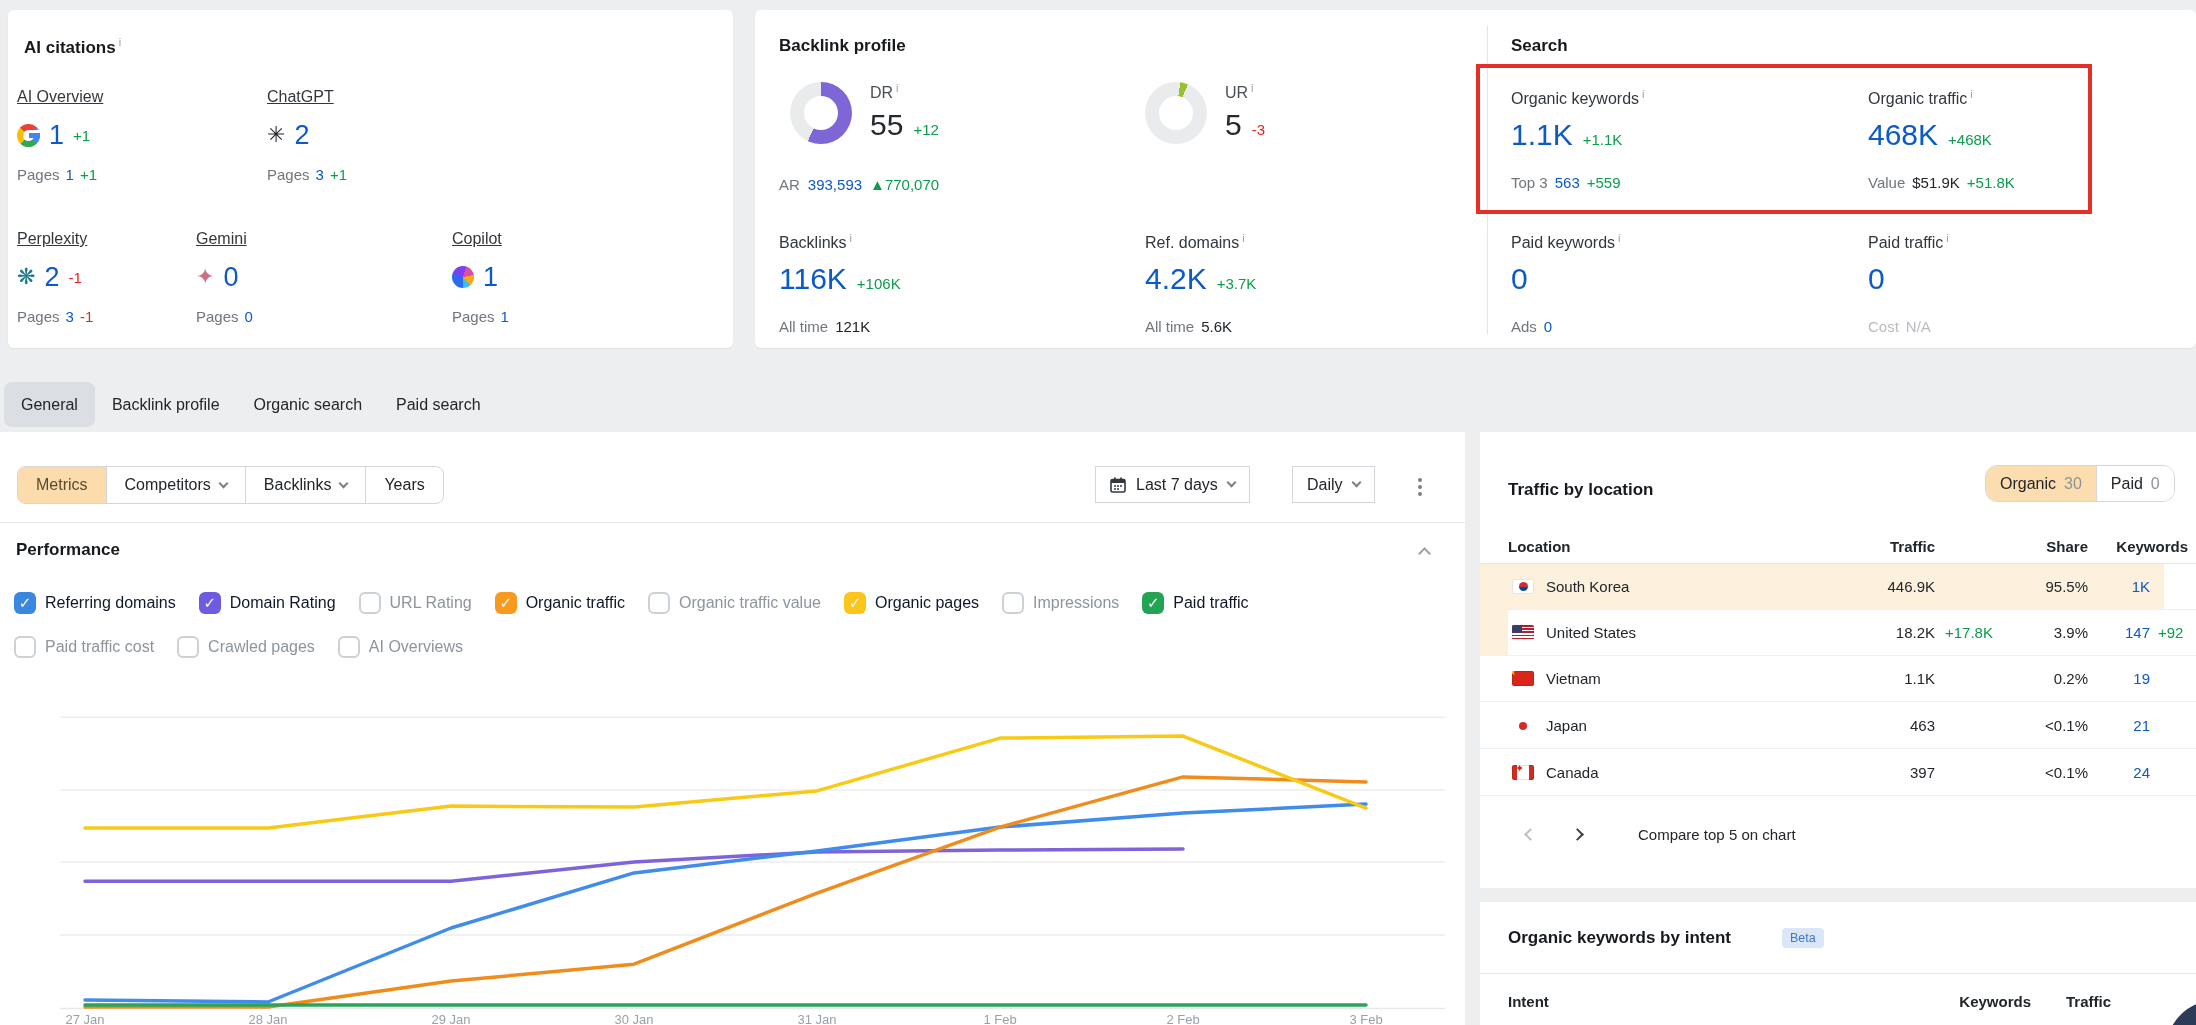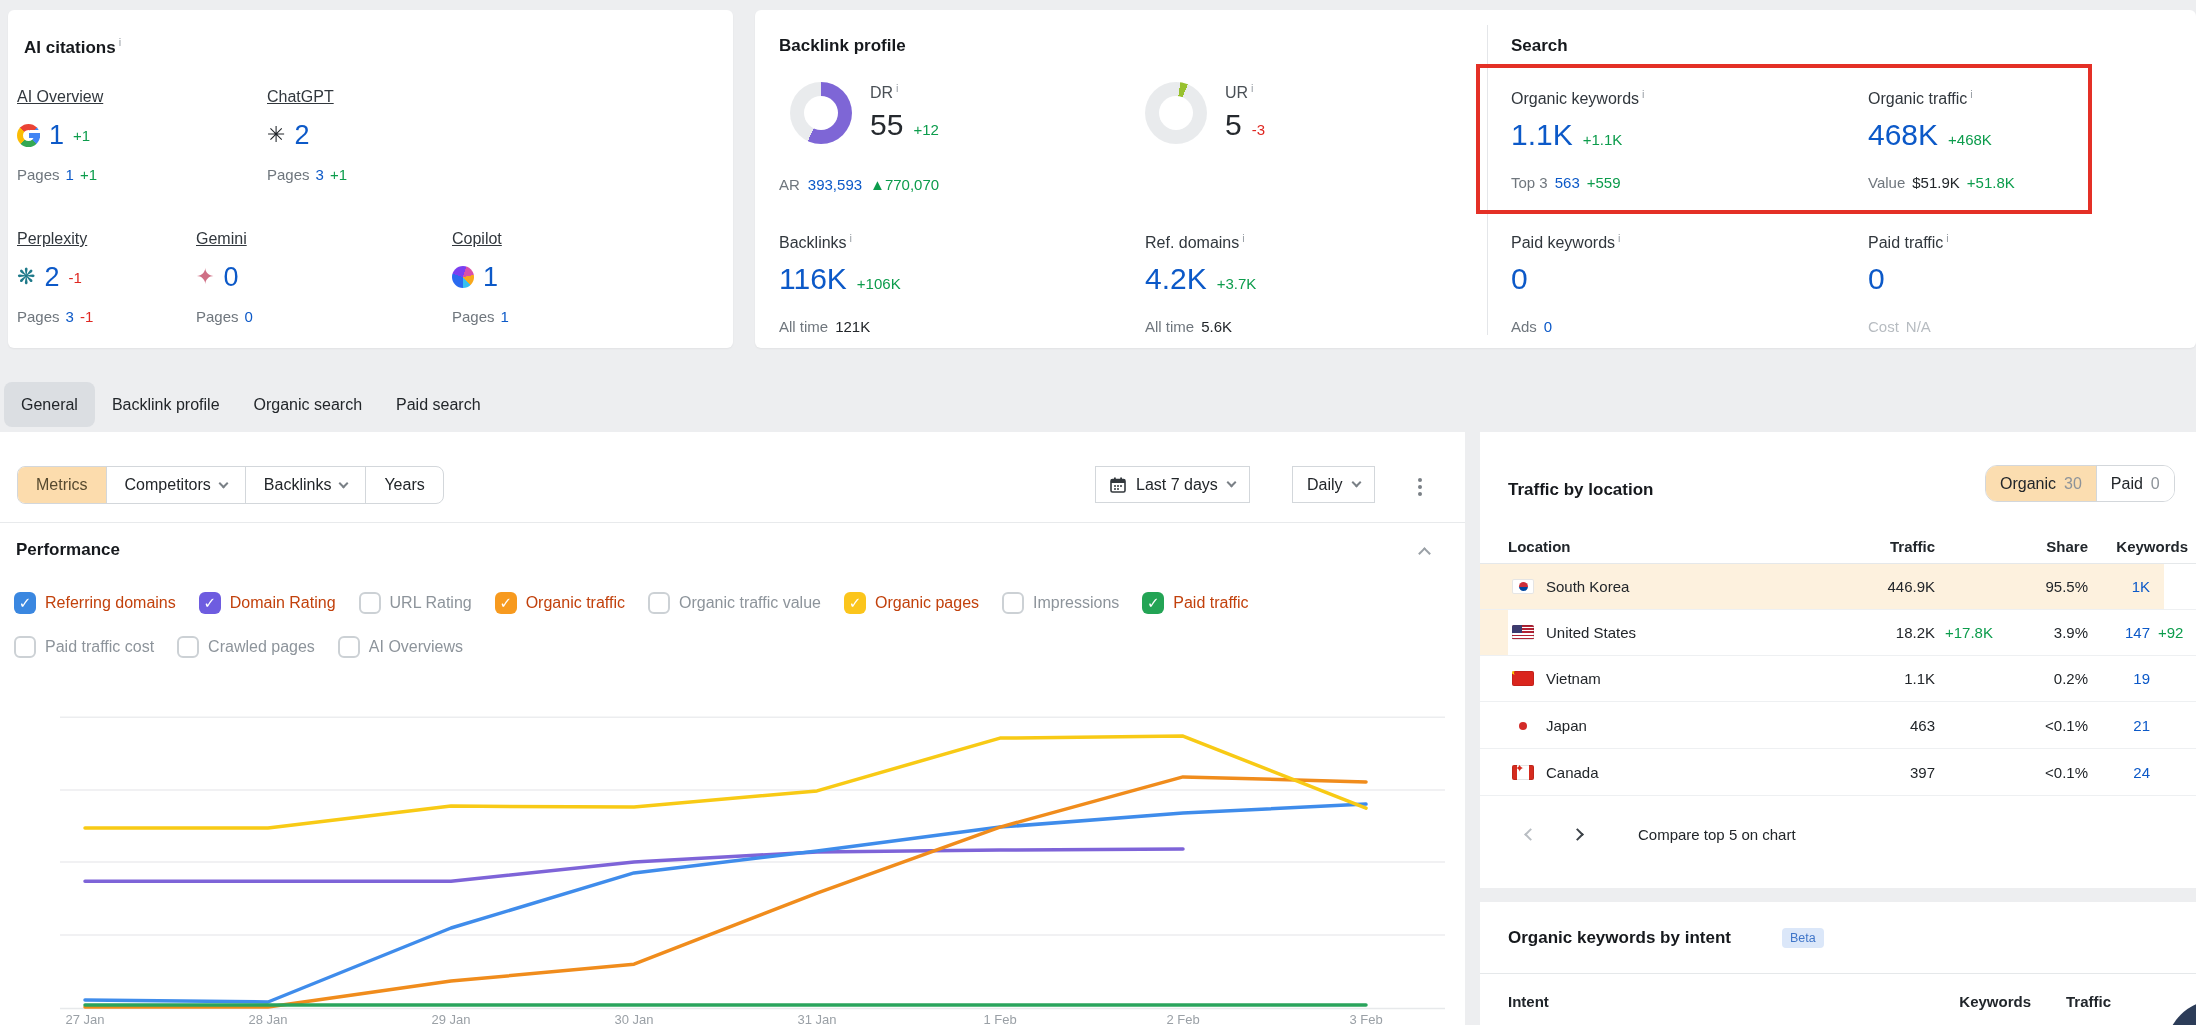--- a/index.html
+++ b/index.html
@@ -68,21 +68,21 @@
   .perf-title { position:absolute; font-size:17px; font-weight:bold; color:#16191d; }
   .collapse { position:absolute; cursor:pointer; }
   .collapse .chev { border-color:#9aa0a6; width:9px; height:9px; }
 
   .metric-row { position:absolute; display:flex; gap:23px; align-items:center; }
   .metric { display:flex; align-items:center; gap:9px; cursor:pointer; white-space:nowrap; }
   .cb { width:22px; height:22px; border-radius:6px; border:2px solid #ccd1d5; background:#fff; position:relative; flex:0 0 auto; }
   .cb.checked { border:none; }
   .cb.checked::after { content:"✓"; position:absolute; left:0; top:0; width:22px; height:22px; color:#fff; font-size:15px; font-weight:bold; text-align:center; line-height:22px; }
   .ml { font-size:16px; }
-  .ml.on { color:#c2410c; }
+  .ml.on { color:#0f172a; }
   .ml.off { color:#8d949b; }
 
   #perf-chart { position:absolute; left:0; top:208px; }
   #x-labels { position:absolute; left:0; top:580px; height:13px; }
   #x-labels span { position:absolute; top:0; width:60px; text-align:center; font-size:13px; color:#9aa0a6; line-height:16px; }
 
   
   .rp-title { position:absolute; font-size:17px; font-weight:bold; color:#16191d; }
   .toggle { position:absolute; display:flex; border:1px solid #d3d7db; border-radius:12px; overflow:hidden; height:37px; }
   .tseg { display:flex; align-items:center; gap:8px; padding:0 14px; font-size:16px; background:#fff; cursor:pointer; white-space:nowrap; }

